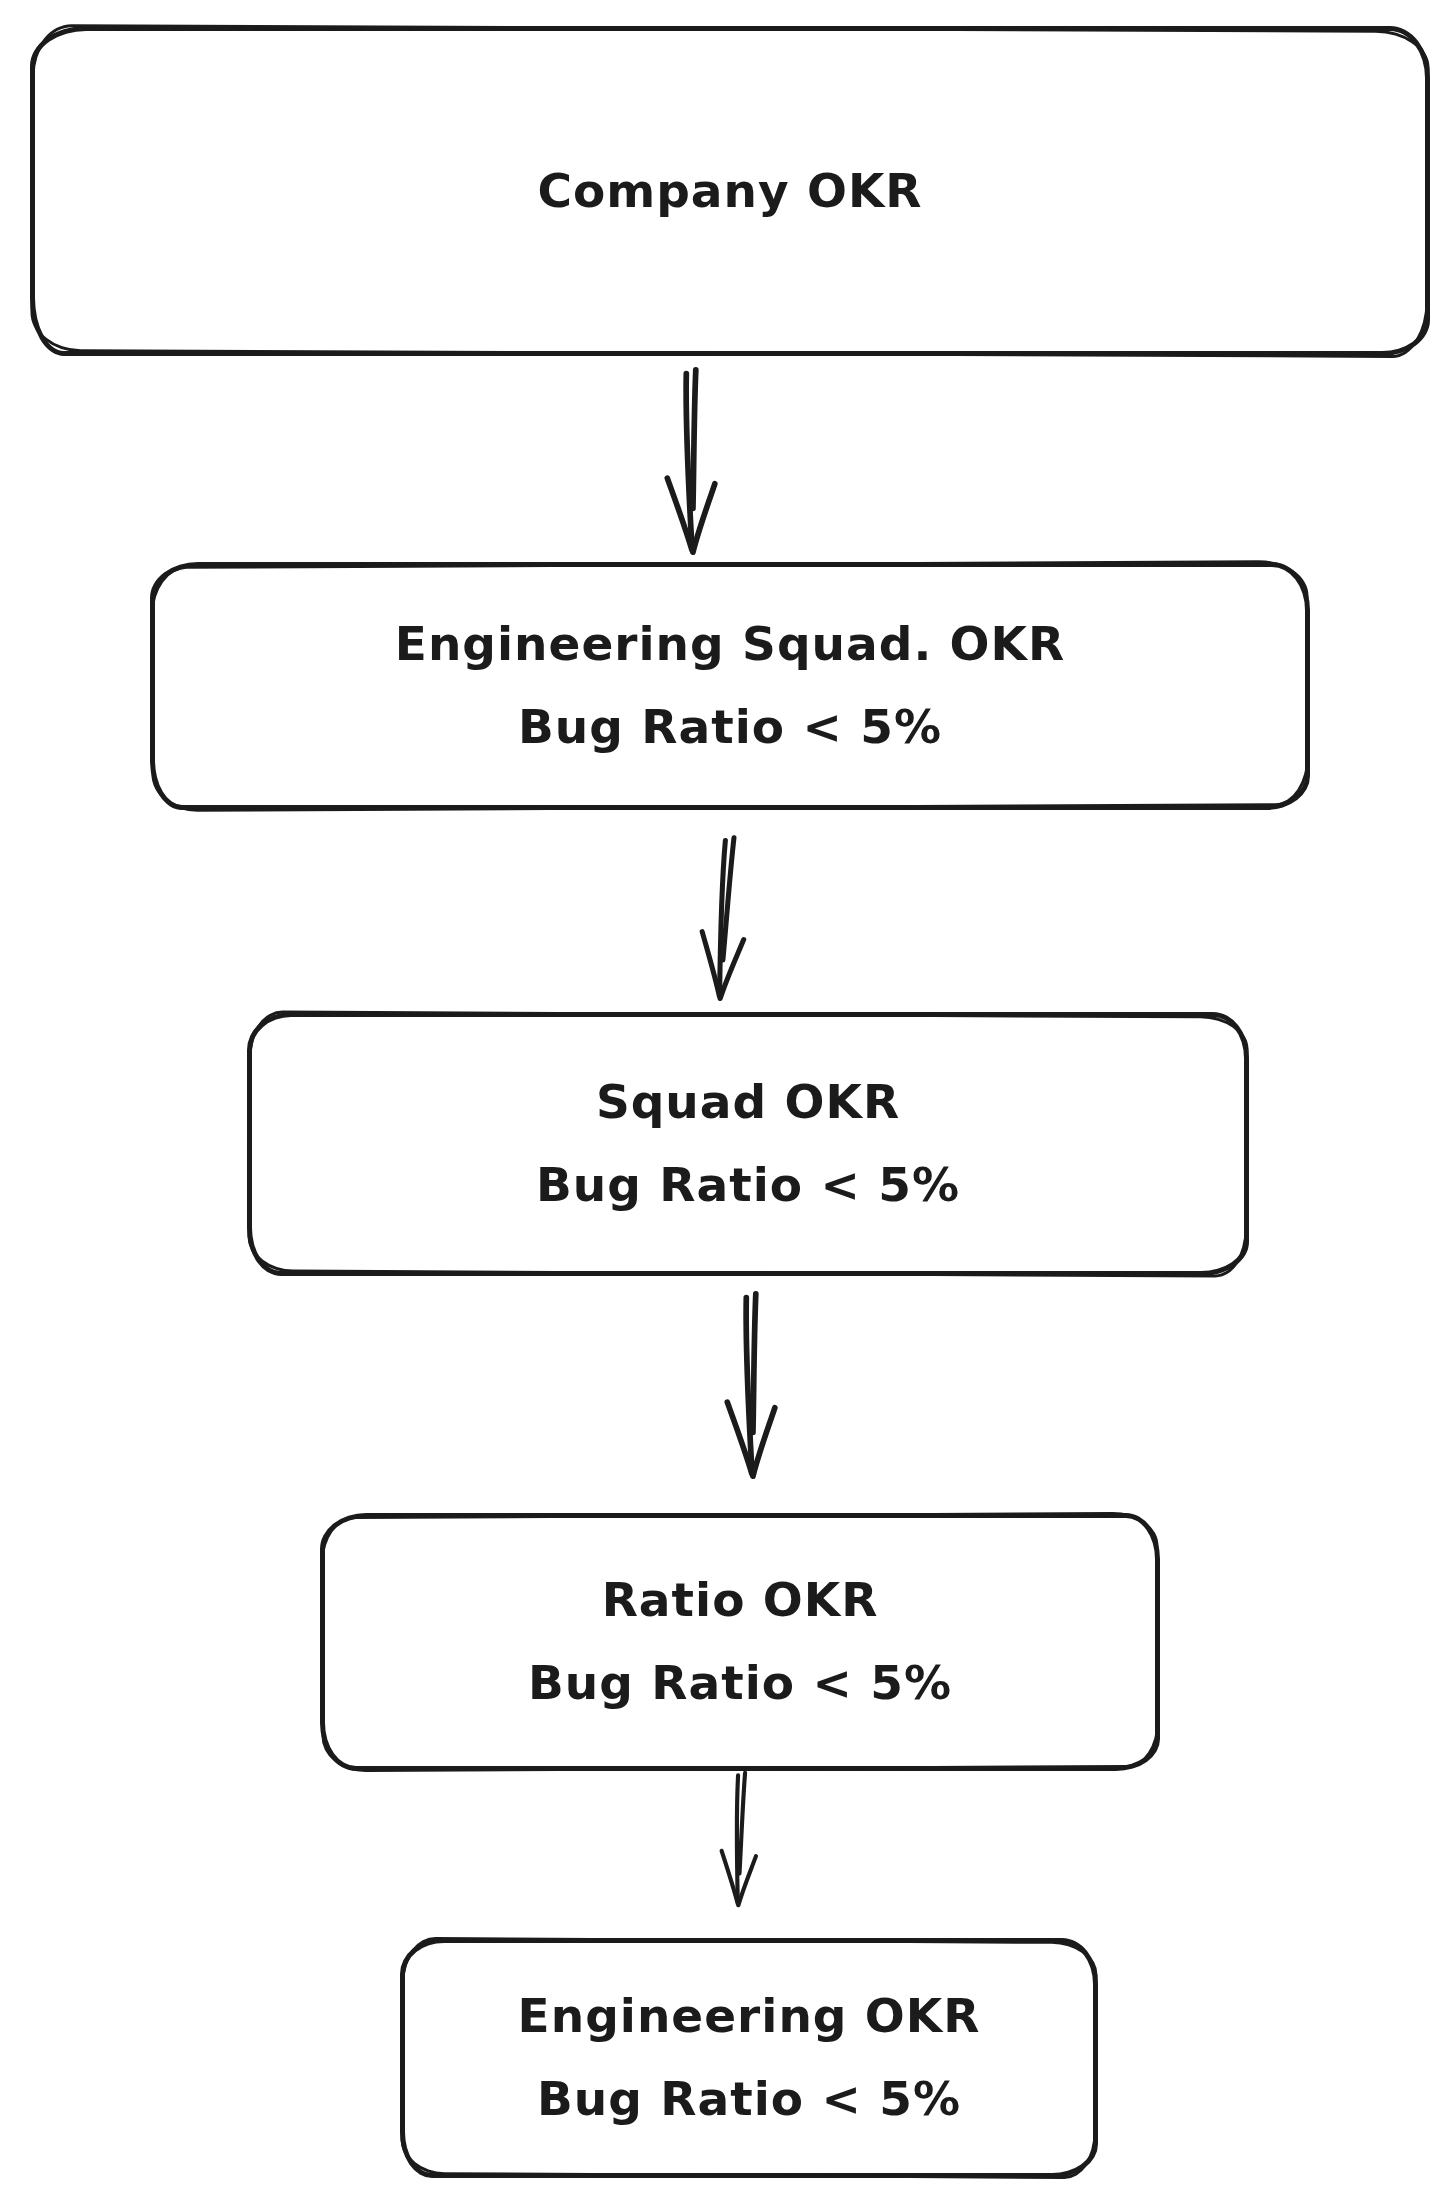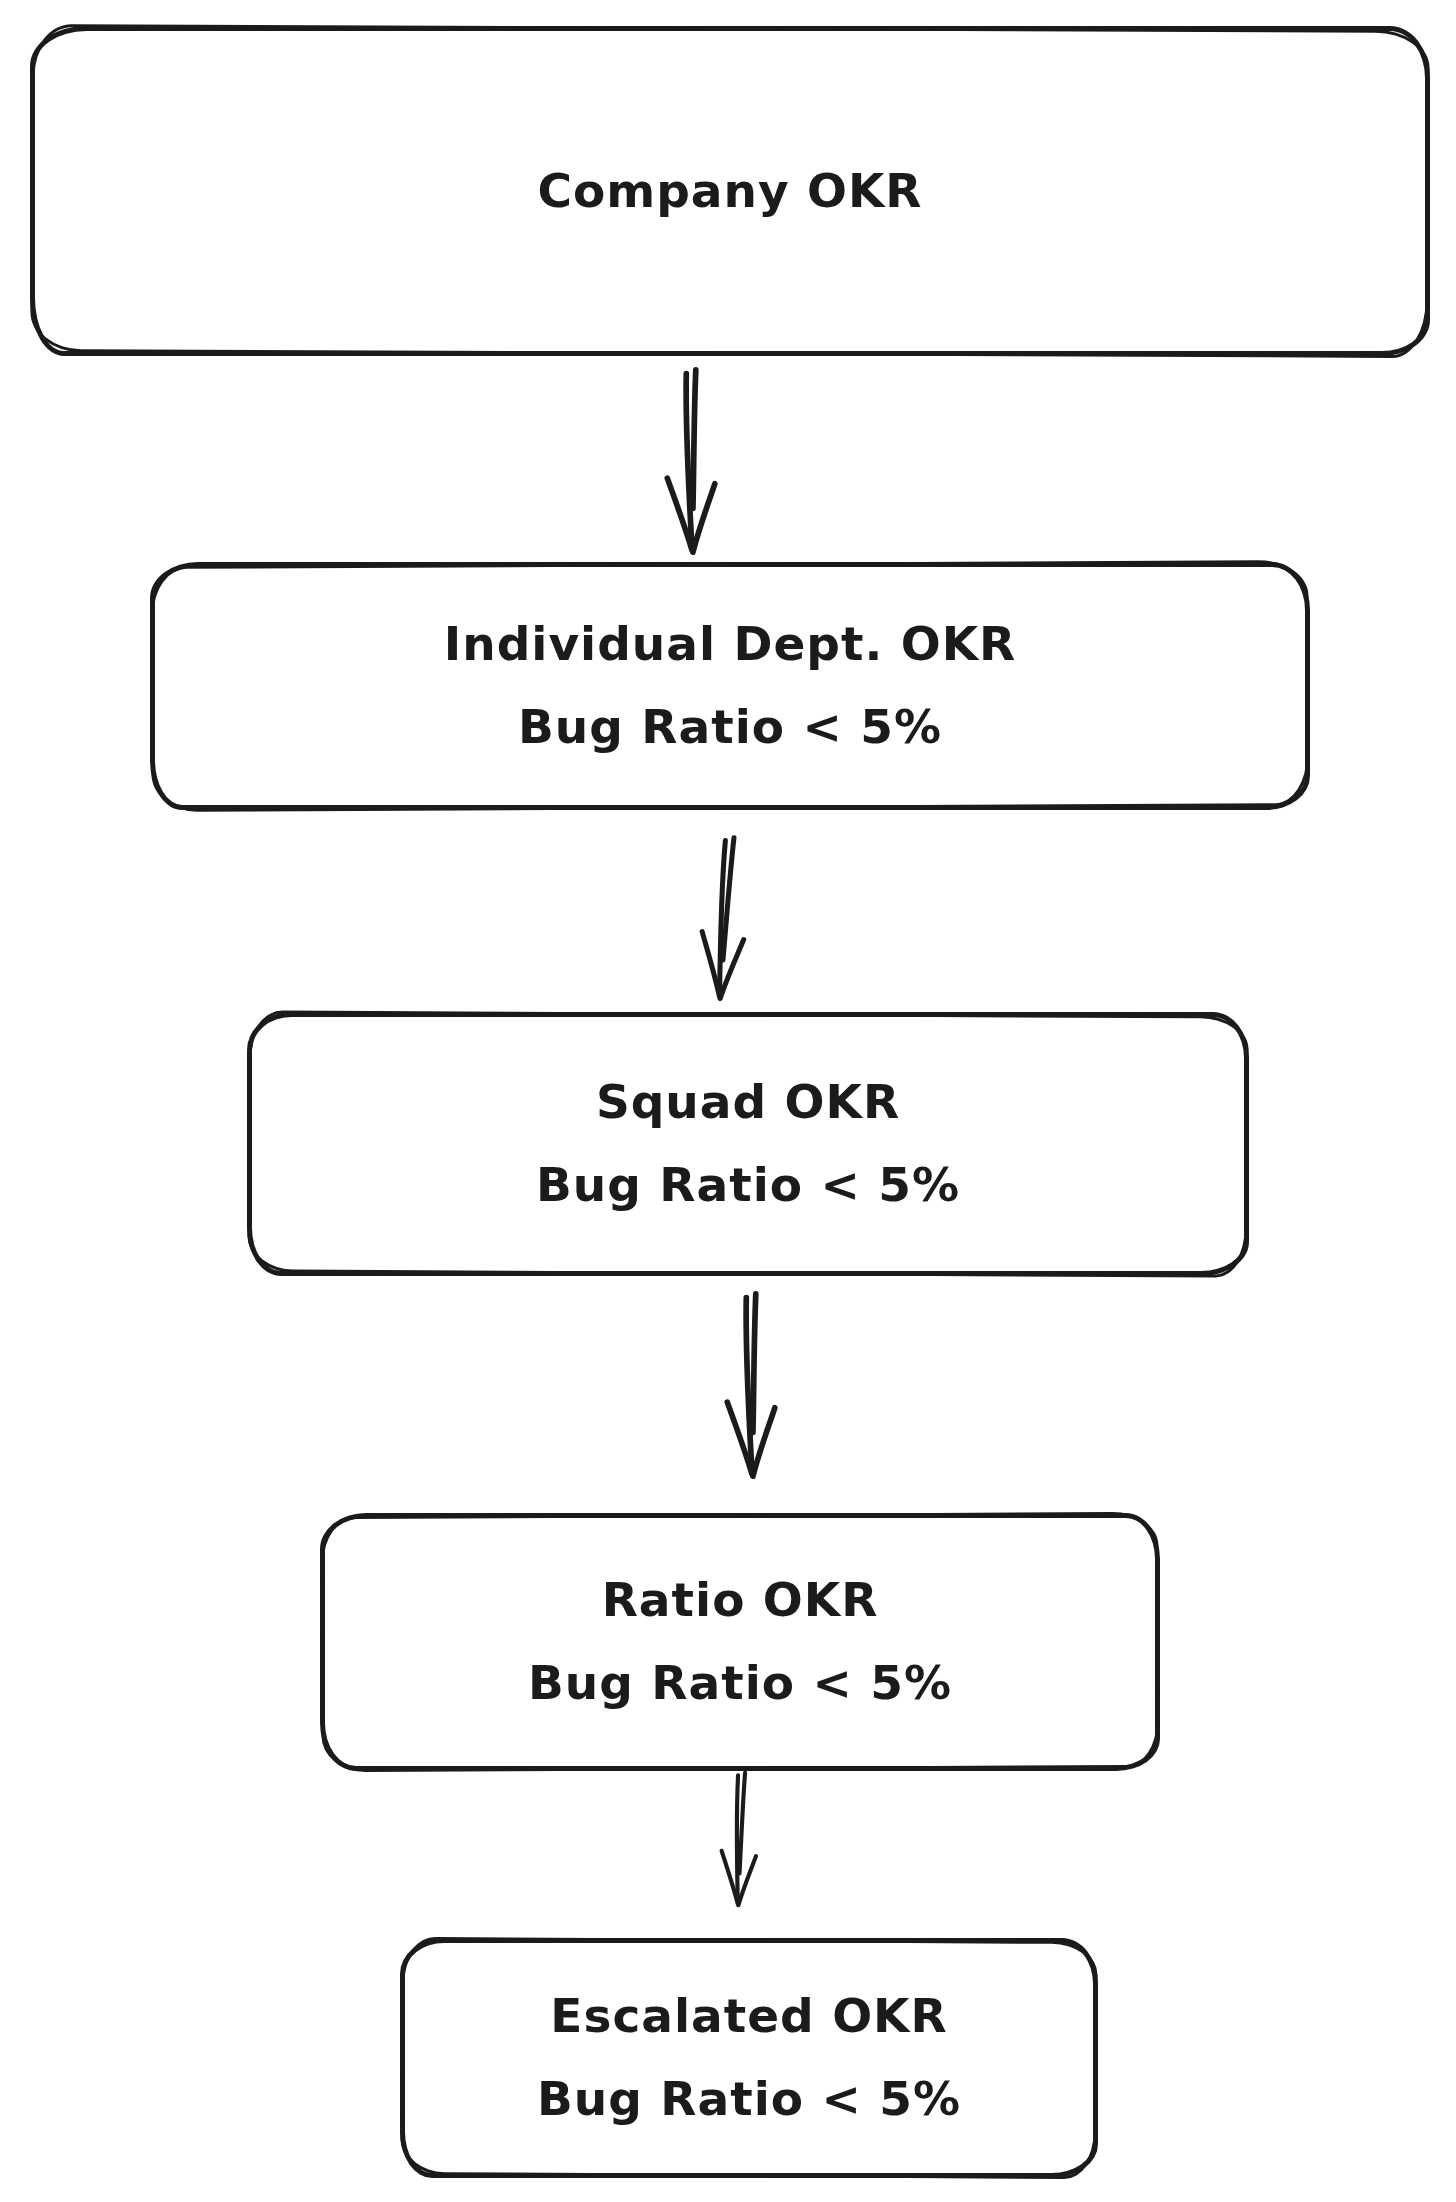--- a/index.html
+++ b/index.html
@@ -82,21 +82,21 @@
   <div class="arrow" id="arrow-1">
     <svg viewBox="0 0 80 200" aria-hidden="true">
       <path d="M34 8 C33 60, 36 122, 40 192"></path>
       <path d="M44 4 C42 52, 42 102, 41 150"></path>
       <path d="M14 118 C24 146, 33 170, 40 194"></path>
       <path d="M64 124 C56 148, 47 172, 41 196"></path>
     </svg>
   </div>
 
   <div class="node" id="node-engineering">
-    <div class="title">Individual Dept. OKR</div>
+    <div class="title">Engineering Squad. OKR</div>
     <div class="metric">Bug Ratio &lt; 5%</div>
   </div>
 
   <div class="arrow" id="arrow-2">
     <svg viewBox="0 0 80 200" aria-hidden="true">
       <path d="M34 8 C33 60, 36 122, 40 192"></path>
       <path d="M44 4 C42 52, 42 102, 41 150"></path>
       <path d="M14 118 C24 146, 33 170, 40 194"></path>
       <path d="M64 124 C56 148, 47 172, 41 196"></path>
     </svg>
@@ -124,17 +124,17 @@
   <div class="arrow" id="arrow-4">
     <svg viewBox="0 0 80 200" aria-hidden="true">
       <path d="M34 8 C33 60, 36 122, 40 192"></path>
       <path d="M44 4 C42 52, 42 102, 41 150"></path>
       <path d="M14 118 C24 146, 33 170, 40 194"></path>
       <path d="M64 124 C56 148, 47 172, 41 196"></path>
     </svg>
   </div>
 
   <div class="node" id="node-individual">
-    <div class="title">Escalated OKR</div>
+    <div class="title">Engineering OKR</div>
     <div class="metric">Bug Ratio &lt; 5%</div>
   </div>
 
 </div>
 
 </body></html>

